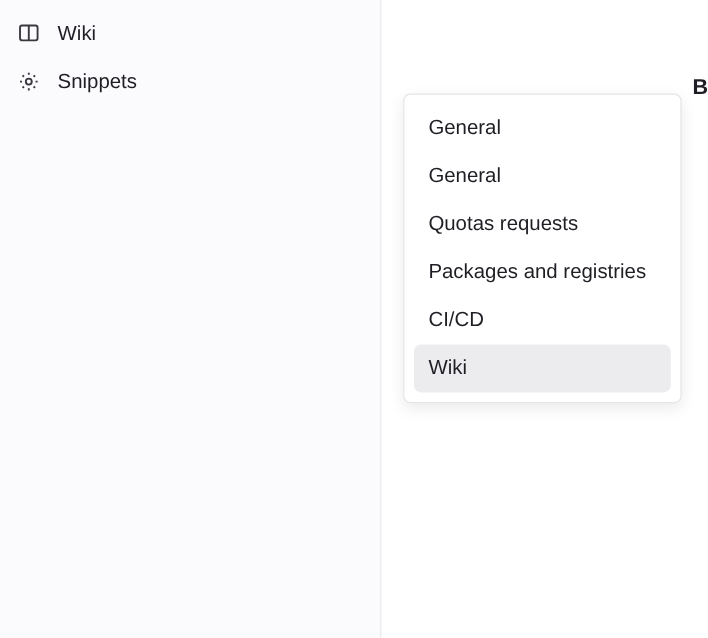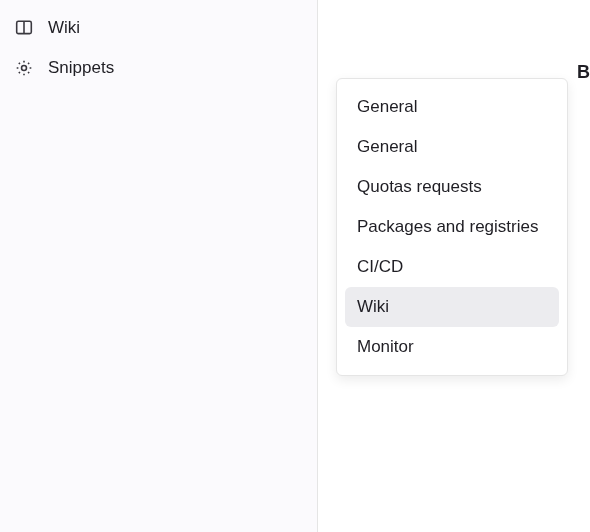--- a/index.html
+++ b/index.html
@@ -108,14 +108,13 @@
   <div class="partial-b">B</div>
 </div>
 
 <div class="flyout">
   <div class="flyout-item">General</div>
   <div class="flyout-item">General</div>
   <div class="flyout-item">Quotas requests</div>
   <div class="flyout-item">Packages and registries</div>
   <div class="flyout-item">CI/CD</div>
   <div class="flyout-item highlighted">Wiki</div>
-  <div class="flyout-item">Monitor</div>
 </div>
 
 </body></html>

